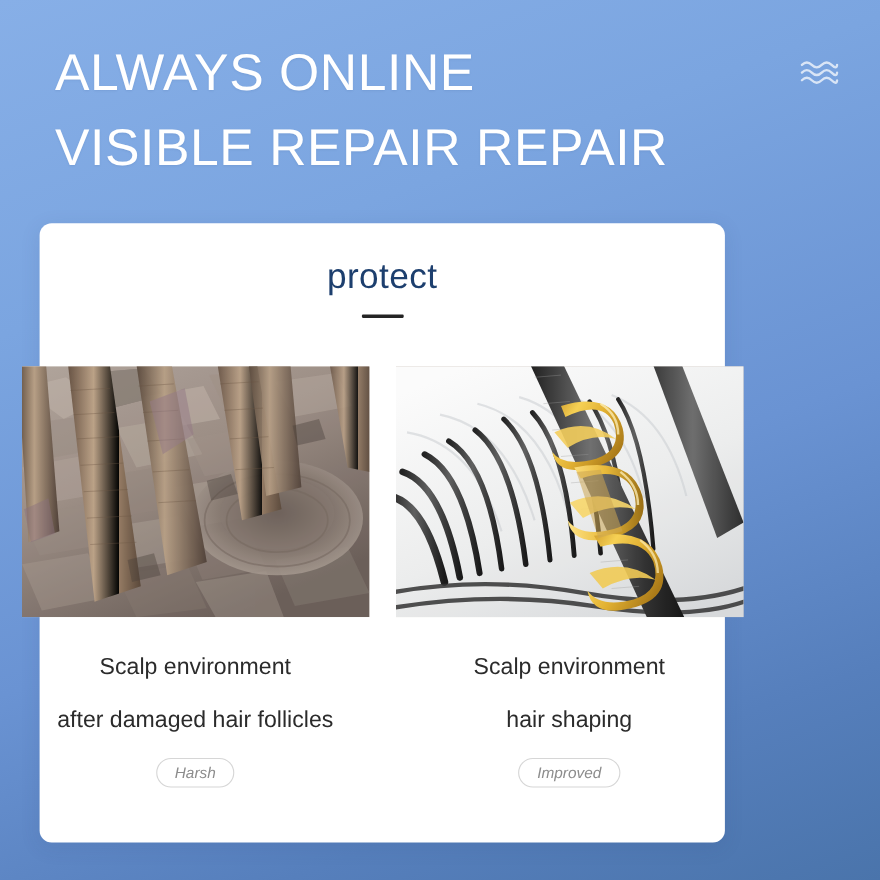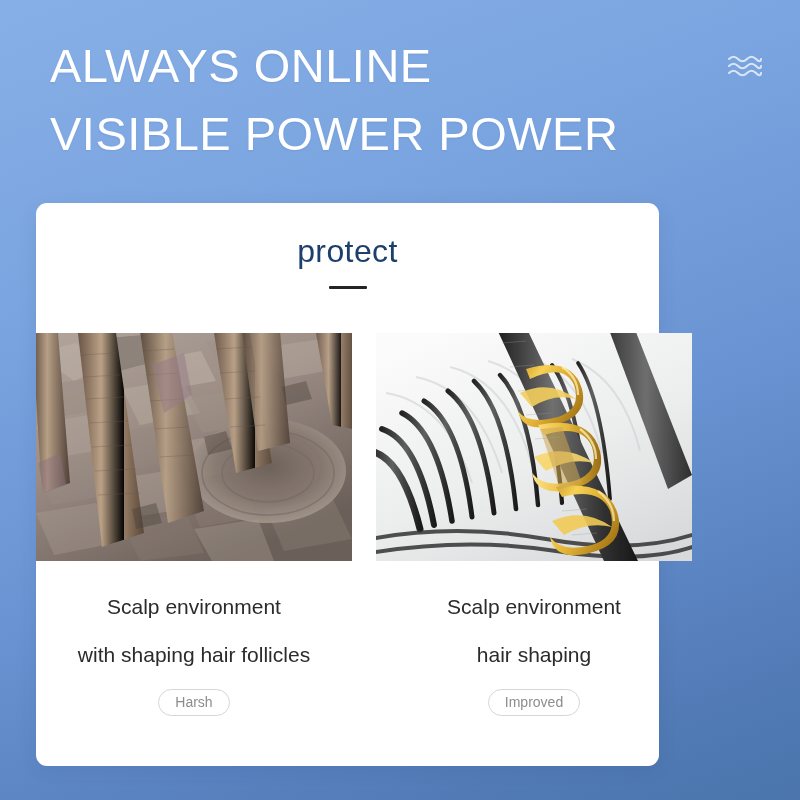--- a/index.html
+++ b/index.html
@@ -83,21 +83,21 @@
     border-radius: 1px;
   }
 
   
   .panels {
     position: absolute;
     left: 0;
     top: 130px;
     width: 100%;
     display: flex;
-    justify-content: space-between;
+    justify-content: center;
     gap: 24px;
   }
   .panel {
     width: 316px;
     display: flex;
     flex-direction: column;
     align-items: center;
   }
   .photo {
     width: 316px;
@@ -121,30 +121,31 @@
   .badge {
     margin-top: 10px;
     display: inline-block;
     padding: 5px 16px 6px;
     border: 1px solid #d6d6d6;
     border-radius: 14px;
     color: #8c8c8c;
     font-size: 14px;
     line-height: 14px;
     background: #fff;
+    font-style: italic;
   }
 </style>
 </head>
 <body>
 
 <div class="poster">
 
   <div class="header">
     <div class="headline">ALWAYS ONLINE</div>
-    <div class="headline">VISIBLE POWER POWER</div>
+    <div class="headline">VISIBLE REPAIR REPAIR</div>
   </div>
 
   <div class="wave-icon">
     <svg viewBox="0 0 38 28" width="38" height="28" fill="none" stroke="#ffffff" stroke-width="2.1" stroke-linecap="round">
       <path d="M3 7 Q 7.5 2.5, 12 7 T 21 7 T 30 7 T 35 7"></path>
       <path d="M3 14 Q 7.5 9.5, 12 14 T 21 14 T 30 14 T 35 14"></path>
       <path d="M3 21 Q 7.5 16.5, 12 21 T 21 21 T 30 21 T 35 21"></path>
     </svg>
   </div>
 
@@ -250,21 +251,21 @@
               <path d="M96 176 L120 170 L126 190 L100 196 Z"></path>
               <path d="M246 54 L270 48 L276 66 L250 72 Z"></path>
             </g>
 
             <rect width="316" height="228" fill="#3a2f28" opacity="0.06"></rect>
           </svg>
         </div>
 
         <div class="caption">
           <span class="line">Scalp environment</span>
-          <span class="line">with shaping hair follicles</span>
+          <span class="line">after damaged hair follicles</span>
         </div>
 
         <span class="badge">Harsh</span>
       </div>
 
       <div class="panel">
         <div class="photo">
           <svg viewBox="0 0 316 228" width="316" height="228">
             <defs>
               <linearGradient id="bgLight" x1="0.2" y1="0" x2="0.8" y2="1">

